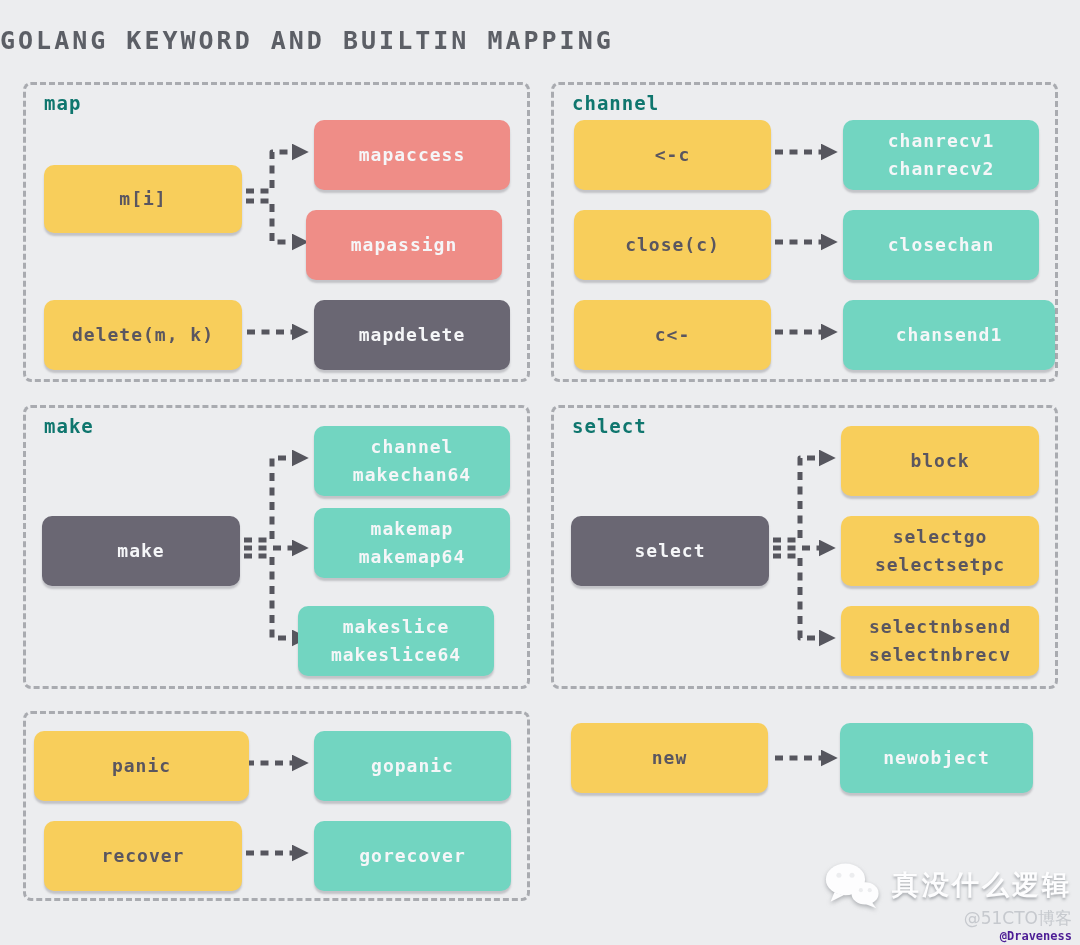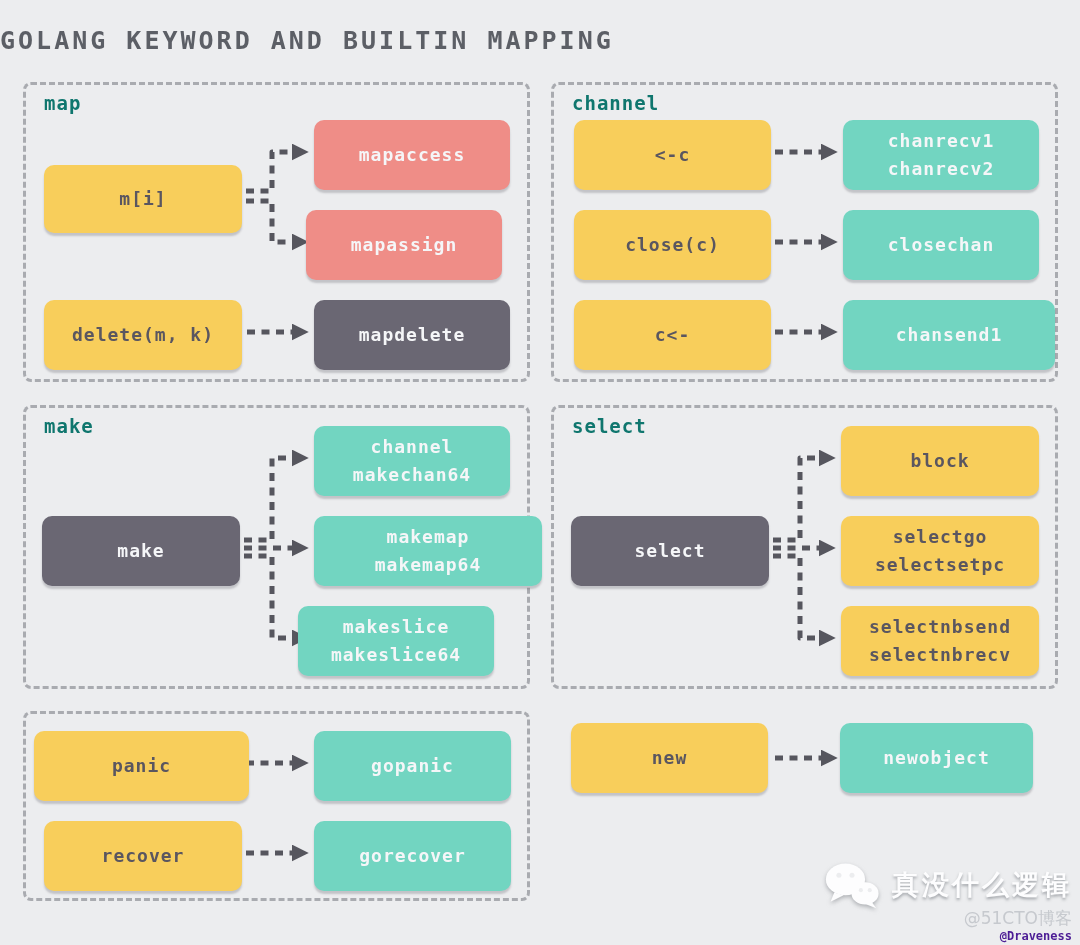--- a/index.html
+++ b/index.html
@@ -93,21 +93,21 @@
     <div class="box teal" style="left:289px;top:125px;width:196px;height:70px">closechan</div>
     <div class="box yellow" style="left:20px;top:215px;width:197px;height:70px">c&lt;-</div>
     <div class="box teal" style="left:289px;top:215px;width:212px;height:70px">chansend1</div>
   </section>
 
   <section class="group" style="left:23px;top:405px;width:507px;height:284px">
     <span class="group-label">make</span>
     <div class="box dark" style="left:16px;top:108px;width:198px;height:70px">make</div>
     <div class="box teal" style="left:288px;top:18px;width:196px;height:70px">channel
 makechan64</div>
-    <div class="box teal" style="left:288px;top:108px;width:228px;height:70px">makemap
+    <div class="box teal" style="left:288px;top:100px;width:196px;height:70px">makemap
 makemap64</div>
     <div class="box teal" style="left:272px;top:198px;width:196px;height:70px">makeslice
 makeslice64</div>
   </section>
 
   <section class="group" style="left:551px;top:405px;width:507px;height:284px">
     <span class="group-label">select</span>
     <div class="box dark" style="left:17px;top:108px;width:198px;height:70px">select</div>
     <div class="box yellow" style="left:287px;top:18px;width:198px;height:70px">block</div>
     <div class="box yellow" style="left:287px;top:108px;width:198px;height:70px">selectgo

